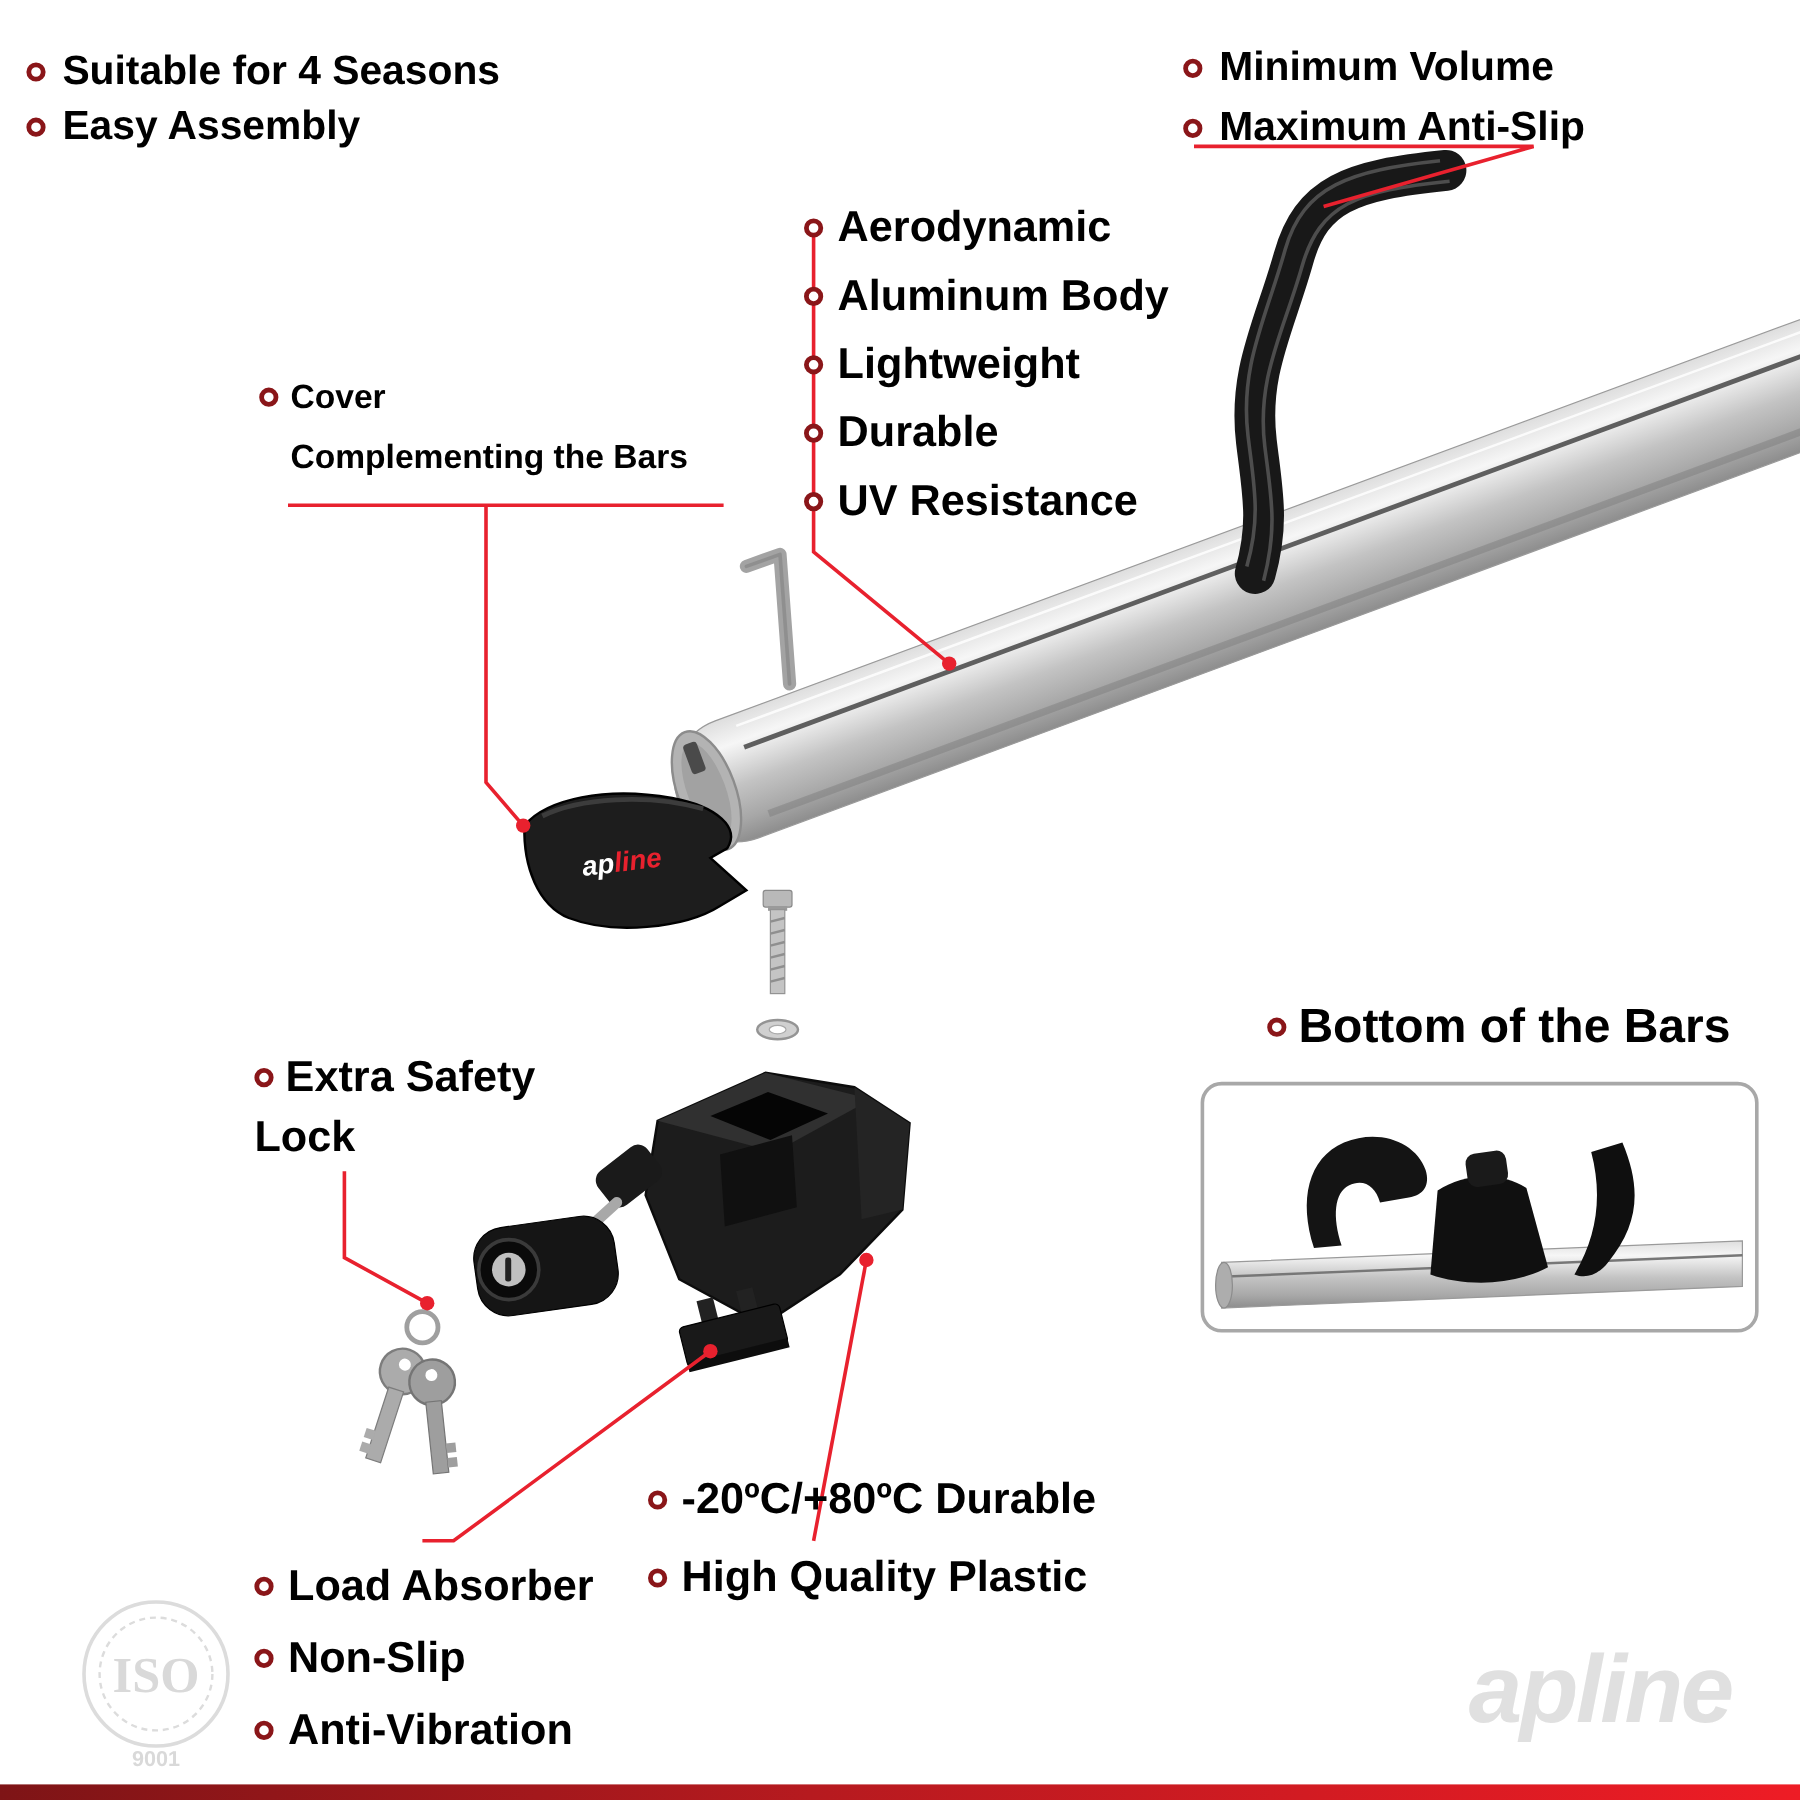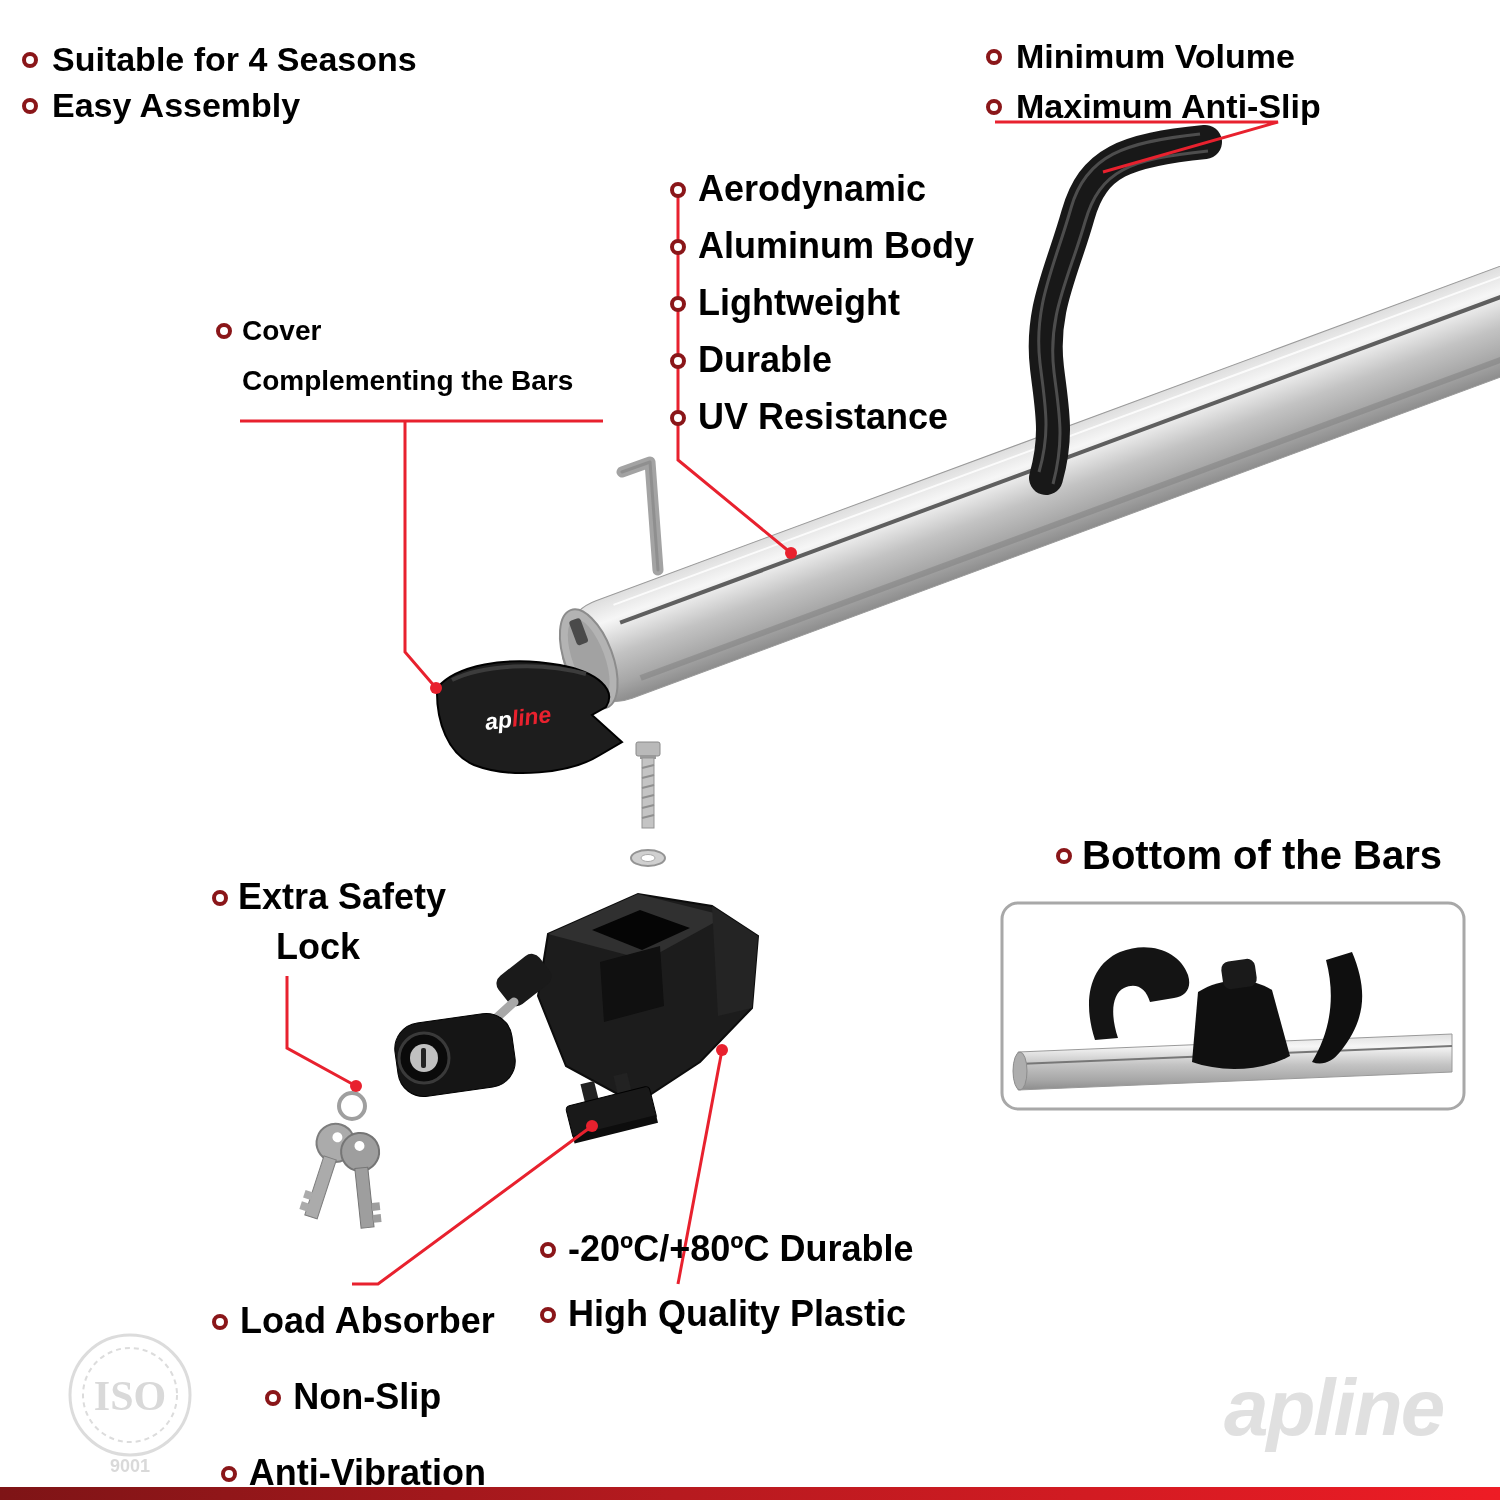--- a/index.html
+++ b/index.html
@@ -22,26 +22,26 @@
   
   .ft { left:670px; top:166px; font-size:36px; line-height:46px; gap:11px; }
   .ft .bullet { margin:16px 12px 0 0; }
   
   .cv { left:216px; top:306px; font-size:28px; line-height:50px; gap:0px; }
   .cv .bullet { margin:17px 10px 0 0; }
   .cv .indent { padding-left:26px; }
   
   .lk { left:212px; top:874px; font-size:36px; line-height:46px; gap:4px; }
   .lk .bullet { margin:16px 10px 0 0; }
-  .lk .indent { margin-left:64px; }
+  .lk .indent { }
   
   .bb { left:1056px; top:830px; font-size:40px; line-height:50px; }
   .bb .bullet { margin:18px 10px 0 0; }
   
-  .bl1 { left:212px; top:1298px; font-size:36px; line-height:46px; gap:30px;align-items:center; }
+  .bl1 { left:212px; top:1298px; font-size:36px; line-height:46px; gap:14px; }
   .bl2 { left:540px; top:1226px; font-size:36px; line-height:46px; gap:19px; }
   .bl1 .bullet, .bl2 .bullet { margin:16px 12px 0 0; }
 
   .wm-apline {
     position:absolute; left:1224px; top:1362px; font-size:80px; font-weight:700;
     font-style:italic; color:#e0e0e0; letter-spacing:-2px;
   }
   .red-strip {
     position:absolute; left:0; bottom:0; width:1500px; height:13px;
     background:linear-gradient(90deg,#7e1416 0%, #b61a1f 45%, #ee1c25 100%);

